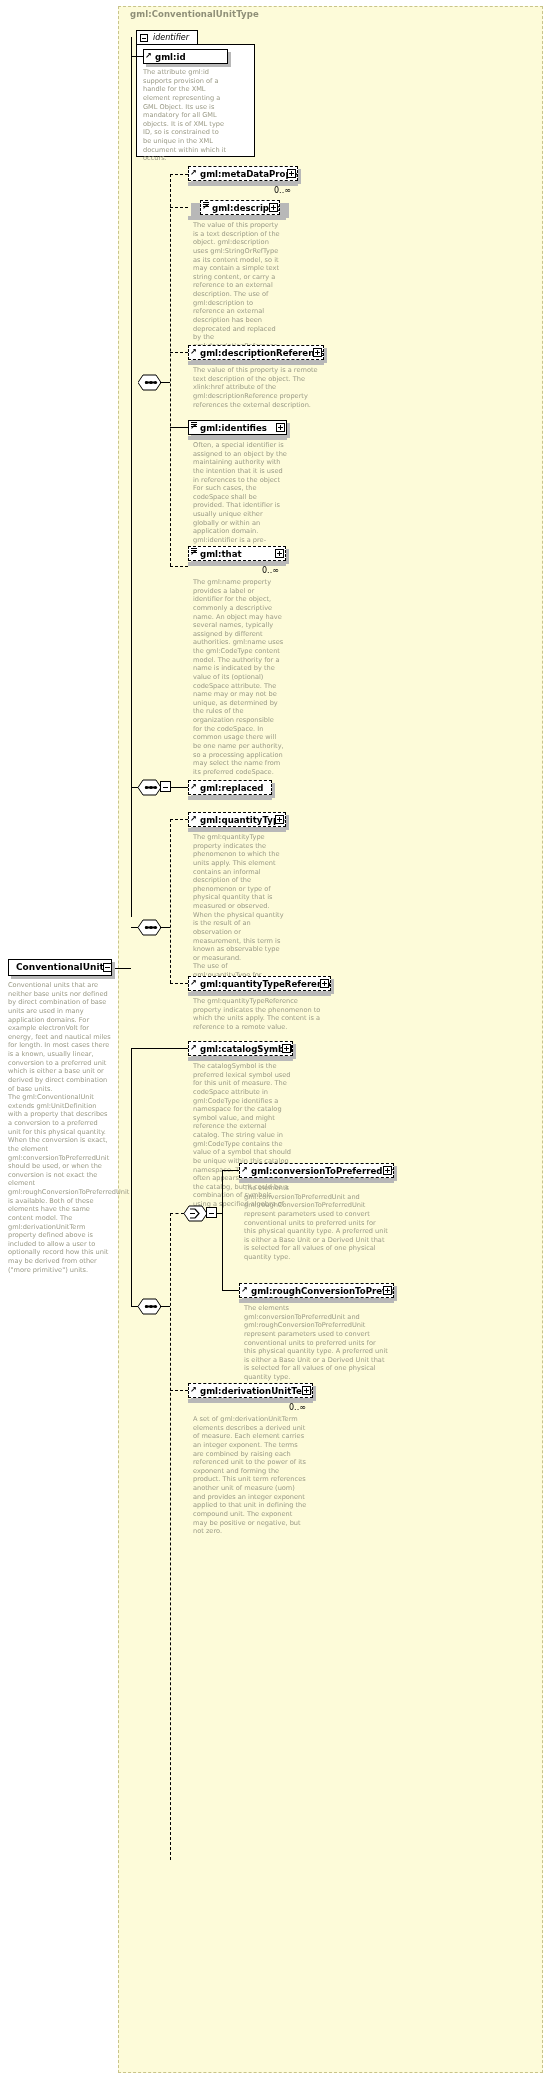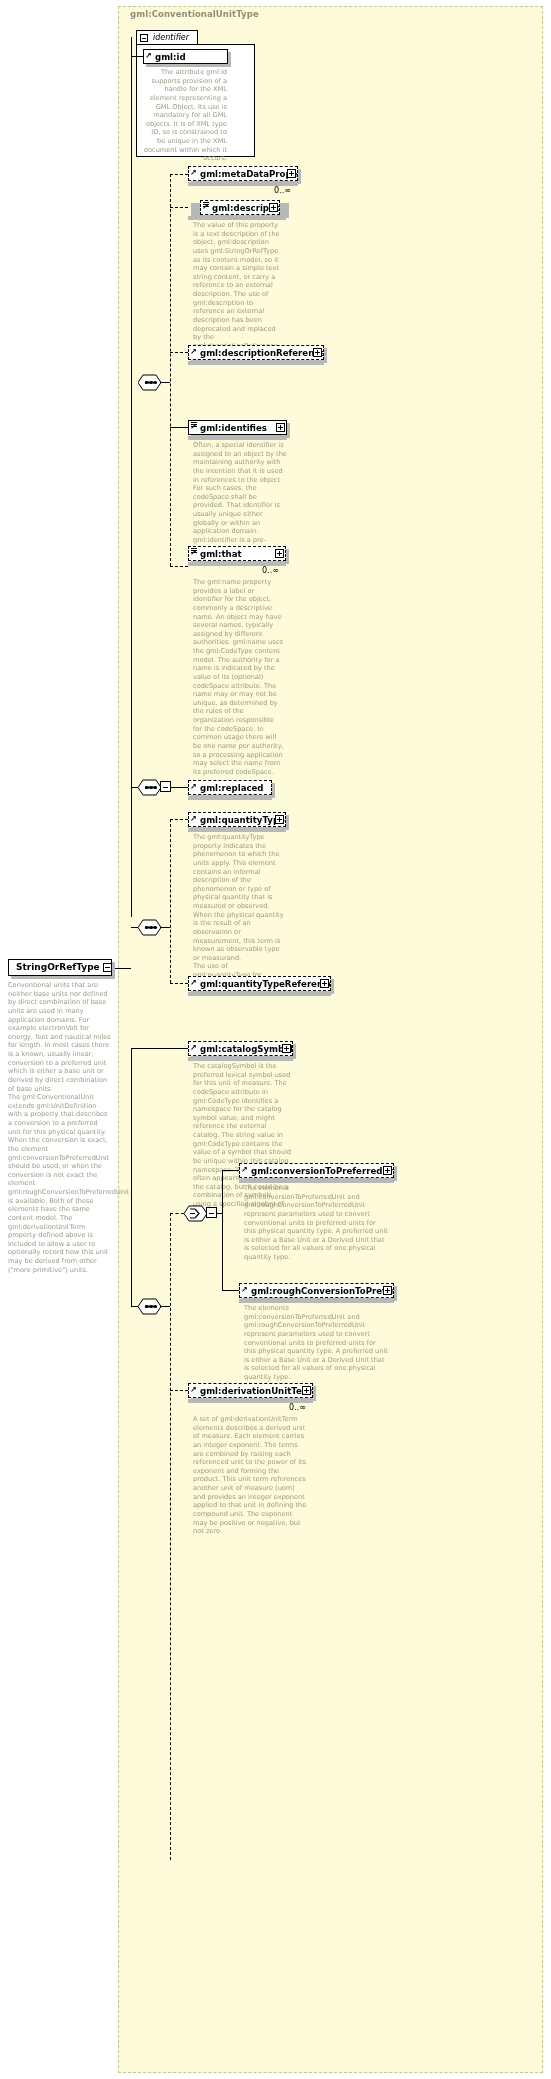--- a/index.html
+++ b/index.html
@@ -222,21 +222,21 @@
     <span class="minus"></span>
     <span>identifier</span>
   </div>
   <div class="attr-body"></div>
 
   <div class="shadow" style="left:146px; top:52px; width:85px; height:15px;"></div>
   <div class="el" style="left:143px; top:49px; width:85px;">
     <span class="arrow"></span>
     <span>gml:id</span>
   </div>
-  <div class="doc attrdoc" style="left:143px; top:68px; width:84px;text-align:right;">The attribute gml:id supports provision of a handle for the XML element representing a GML Object. Its use is mandatory for all GML objects. It is of XML type ID, so is constrained to be unique in the XML document within which it occurs.</div>
+  <div class="doc attrdoc" style="left:143px; top:68px; width:84px;">The attribute gml:id supports provision of a handle for the XML element representing a GML Object. Its use is mandatory for all GML objects. It is of XML type ID, so is constrained to be unique in the XML document within which it occurs.</div>
 
   <div class="line v" style="left:131px; top:37px; height:880px;"></div>
   <div class="line h" style="left:131px; top:56px; width:12px;"></div>
 
   <div class="conn" style="left:138px; top:374px;">
     <svg width="28" height="17" viewBox="0 0 28 17">
       <polygon points="5,1 18,1 23,8.5 18,16 5,16 0,8.5" fill="#fff" stroke="#000" stroke-width="1"></polygon>
       <rect x="7" y="7.5" width="11" height="2" fill="#000"></rect>
       <circle cx="8.5" cy="8.5" r="1.6" fill="#000"></circle>
       <circle cx="13" cy="8.5" r="1.6" fill="#000"></circle>
@@ -272,20 +272,21 @@
   <div class="doc" style="left:193px; top:221px; width:88px;">The value of this property is a text description of the object. gml:description uses gml:StringOrRefType as its content model, so it may contain a simple text string content, or carry a reference to an external description. The use of gml:description to reference an external description has been deprecated and replaced by the gml:descriptionReference property.</div>
 
   <div class="dline h" style="left:170px; top:352px; width:18px;"></div>
   <div class="shadow" style="left:191px; top:348px; width:136px; height:15px;"></div>
   <div class="el dashed" style="left:188px; top:345px; width:136px;">
     <span class="arrow"></span>
     <span>gml:descriptionReference</span>
     <span class="plus"></span>
   </div>
   <div class="repeat-bar" style="left:188px; top:361px; width:136px;"></div>
+  <div class="doc" style="left:193px; top:366px; width:126px;">The value of this property is a remote text description of the object. The xlink:href attribute of the gml:descriptionReference property references the external description.</div>
 
   <div class="line h" style="left:170px; top:427px; width:18px;"></div>
   <div class="shadow" style="left:191px; top:423px; width:99px; height:15px;"></div>
   <div class="el" style="left:188px; top:420px; width:99px;">
     <span class="seq">
         <i></i>
         <i></i>
         <i></i>
       </span>
     <span class="arrow"></span>
@@ -357,20 +358,21 @@
 The use of gml:quantityType for references to remote values is deprecated.</div>
 
   <div class="dline h" style="left:170px; top:983px; width:18px;"></div>
   <div class="shadow" style="left:191px; top:979px; width:143px; height:15px;"></div>
   <div class="el dashed" style="left:188px; top:976px; width:143px;">
     <span class="arrow"></span>
     <span>gml:quantityTypeReference</span>
     <span class="plus"></span>
   </div>
   <div class="repeat-bar" style="left:188px; top:992px; width:143px;"></div>
+  <div class="doc" style="left:193px; top:997px; width:133px;">The gml:quantityTypeReference property indicates the phenomenon to which the units apply. The content is a reference to a remote value.</div>
 
   <div class="line h" style="left:131px; top:1048px; width:57px;"></div>
   <div class="shadow" style="left:191px; top:1044px; width:105px; height:15px;"></div>
   <div class="el dashed" style="left:188px; top:1041px; width:105px;">
     <span class="arrow"></span>
     <span>gml:catalogSymbol</span>
     <span class="plus"></span>
   </div>
   <div class="repeat-bar" style="left:188px; top:1057px; width:105px;"></div>
   <div class="doc" style="left:193px; top:1062px; width:98px;">The catalogSymbol is the preferred lexical symbol used for this unit of measure. The codeSpace attribute in gml:CodeType identifies a namespace for the catalog symbol value, and might reference the external catalog. The string value in gml:CodeType contains the value of a symbol that should be unique within this catalog namespace. This symbol often appears explicitly in the catalog, but it could be a combination of symbols using a specified algebra of units.</div>
@@ -430,19 +432,19 @@
     <span>gml:derivationUnitTerm</span>
     <span class="plus"></span>
   </div>
   <div class="repeat-bar" style="left:188px; top:1399px; width:125px;"></div>
   <div class="card" style="left:289px; top:1403px;">0..∞</div>
   <div class="doc" style="left:193px; top:1415px; width:115px;">A set of gml:derivationUnitTerm elements describes a derived unit of measure. Each element carries an integer exponent. The terms are combined by raising each referenced unit to the power of its exponent and forming the product. This unit term references another unit of measure (uom) and provides an integer exponent applied to that unit in defining the compound unit. The exponent may be positive or negative, but not zero.</div>
 
   <div class="line h" style="left:112px; top:968px; width:19px;"></div>
   <div class="shadow" style="left:11px; top:962px; width:104px; height:17px;"></div>
   <div class="root-box">
-    <span>StringOrRefType</span>
+    <span>ConventionalUnit</span>
     <span class="minus"></span>
   </div>
   <div class="root-doc">Conventional units that are neither base units nor defined by direct combination of base units are used in many application domains.  For example electronVolt for energy, feet and nautical miles for length.  In most cases there is a known, usually linear, conversion to a preferred unit which is either a base unit or derived by direct combination of base units.
 The gml:ConventionalUnit extends gml:UnitDefinition with a property that describes a conversion to a preferred unit for this physical quantity.  When the conversion is exact, the element gml:conversionToPreferredUnit should be used, or when the conversion is not exact the element gml:roughConversionToPreferredUnit is available. Both of these elements have the same content model.  The gml:derivationUnitTerm property defined above is included to allow a user to optionally record how this unit may be derived from other ("more primitive") units.</div>
 
 </div>
 
 </body></html>

